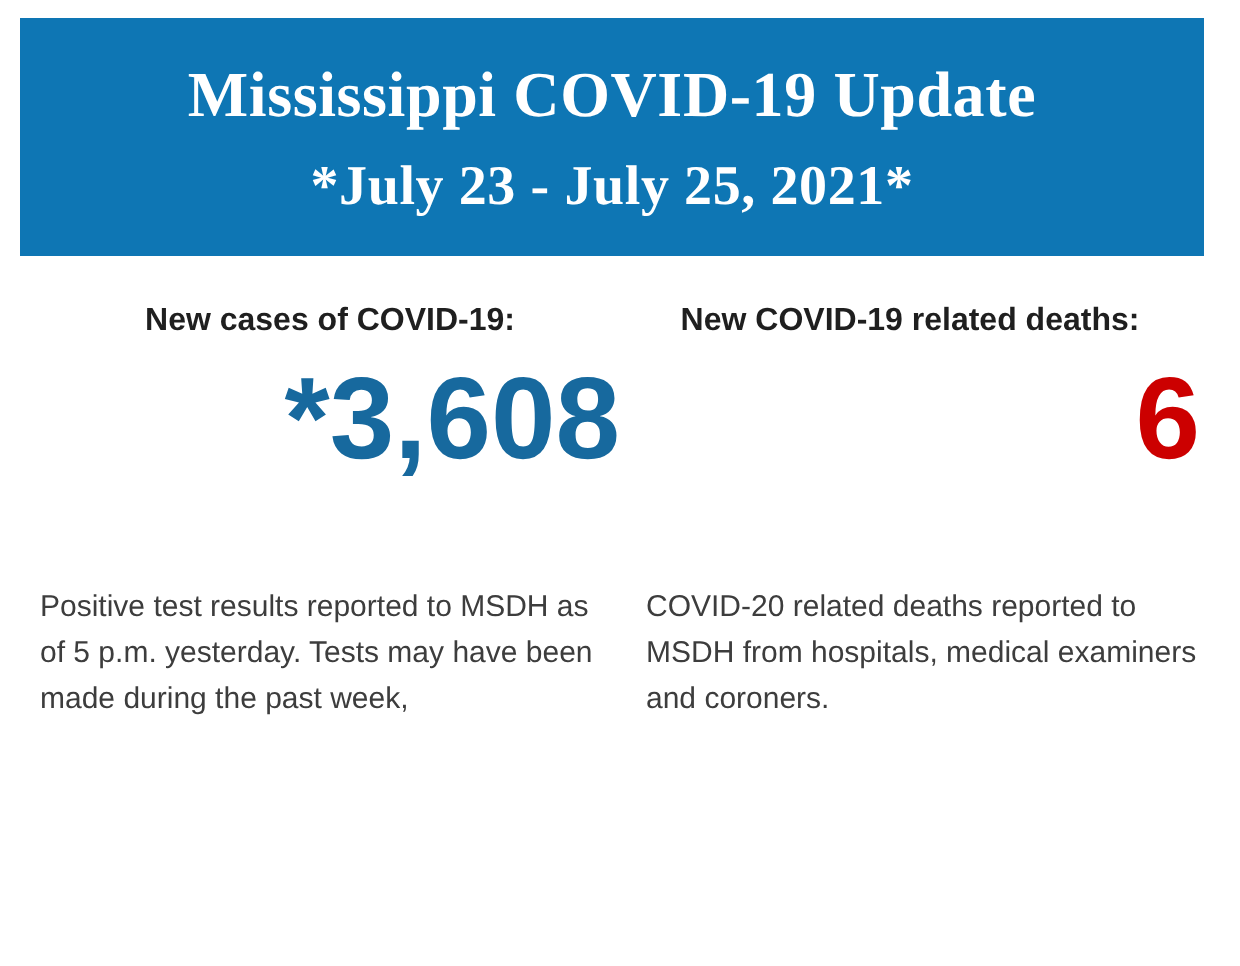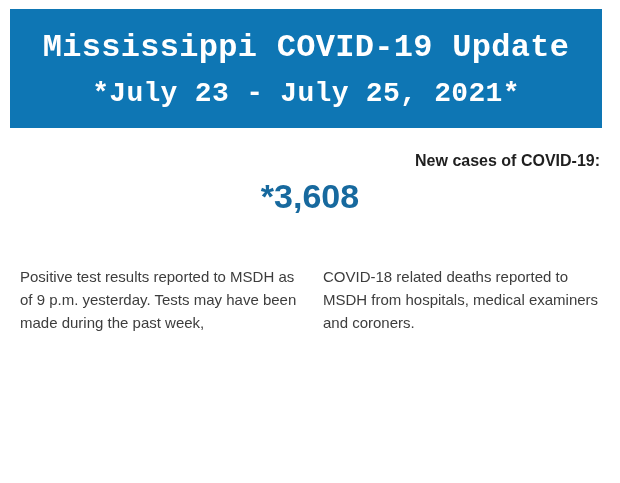--- a/index.html
+++ b/index.html
@@ -15,21 +15,21 @@
     height: 483px;
     background: #ffffff;
   }
   
   .banner {
     margin: 9px 18px 0 10px;
     height: 119px;
     background: #0e76b4;
     color: #ffffff;
     text-align: center;
-    font-family: Liberation Mono, monospace;
+    font-family: Liberation Serif, serif;
     font-weight: bold;
   }
   .banner-title {
     padding-top: 20px;
     font-size: 32px;
     letter-spacing: 0.3px;
   }
   .banner-subtitle {
     margin-top: 12px;
     font-size: 28px;
@@ -51,27 +51,27 @@
     padding: 0 20px;
   }
   .stat-col {
     flex: 1;
     text-align: center;
   }
   .stat-label {
     font-size: 16px;
     font-weight: bold;
     color: #1f1f1f;
-    text-align: right;
   }
   .stat-value {
     margin-top: 8px;
-    font-size: 34px;
+    font-size: 58px;
     font-weight: bold;
     line-height: 1.1;
+    text-align: right;
   }
   
   .desc-row {
     display: flex;
     gap: 26px;
     margin-top: 50px;
     padding: 0 20px;
   }
   .desc-col {
     flex: 1;
@@ -90,20 +90,24 @@
     <div class="banner-title">Mississippi COVID-19 Update</div>
     <div class="banner-subtitle">*July 23 - July 25, 2021*</div>
   </div>
 
 
   <div class="stats-row">
     <div class="stat-col">
       <div class="stat-label">New cases of COVID-19:</div>
       <div class="stat-value" style="color: rgb(23, 105, 158);">*3,608</div>
     </div>
+    <div class="stat-col">
+      <div class="stat-label">New COVID-19 related deaths:</div>
+      <div class="stat-value" style="color: rgb(204, 0, 0);">6</div>
+    </div>
   </div>
 
   <div class="desc-row">
-    <div class="desc-col">Positive test results reported to MSDH as of 9 p.m. yesterday. Tests may have been made during the past week,</div>
-    <div class="desc-col">COVID-18 related deaths reported to MSDH from hospitals, medical examiners and coroners.</div>
+    <div class="desc-col">Positive test results reported to MSDH as of 5 p.m. yesterday. Tests may have been made during the past week,</div>
+    <div class="desc-col">COVID-20 related deaths reported to MSDH from hospitals, medical examiners and coroners.</div>
   </div>
 
 </div>
 
 </body></html>

